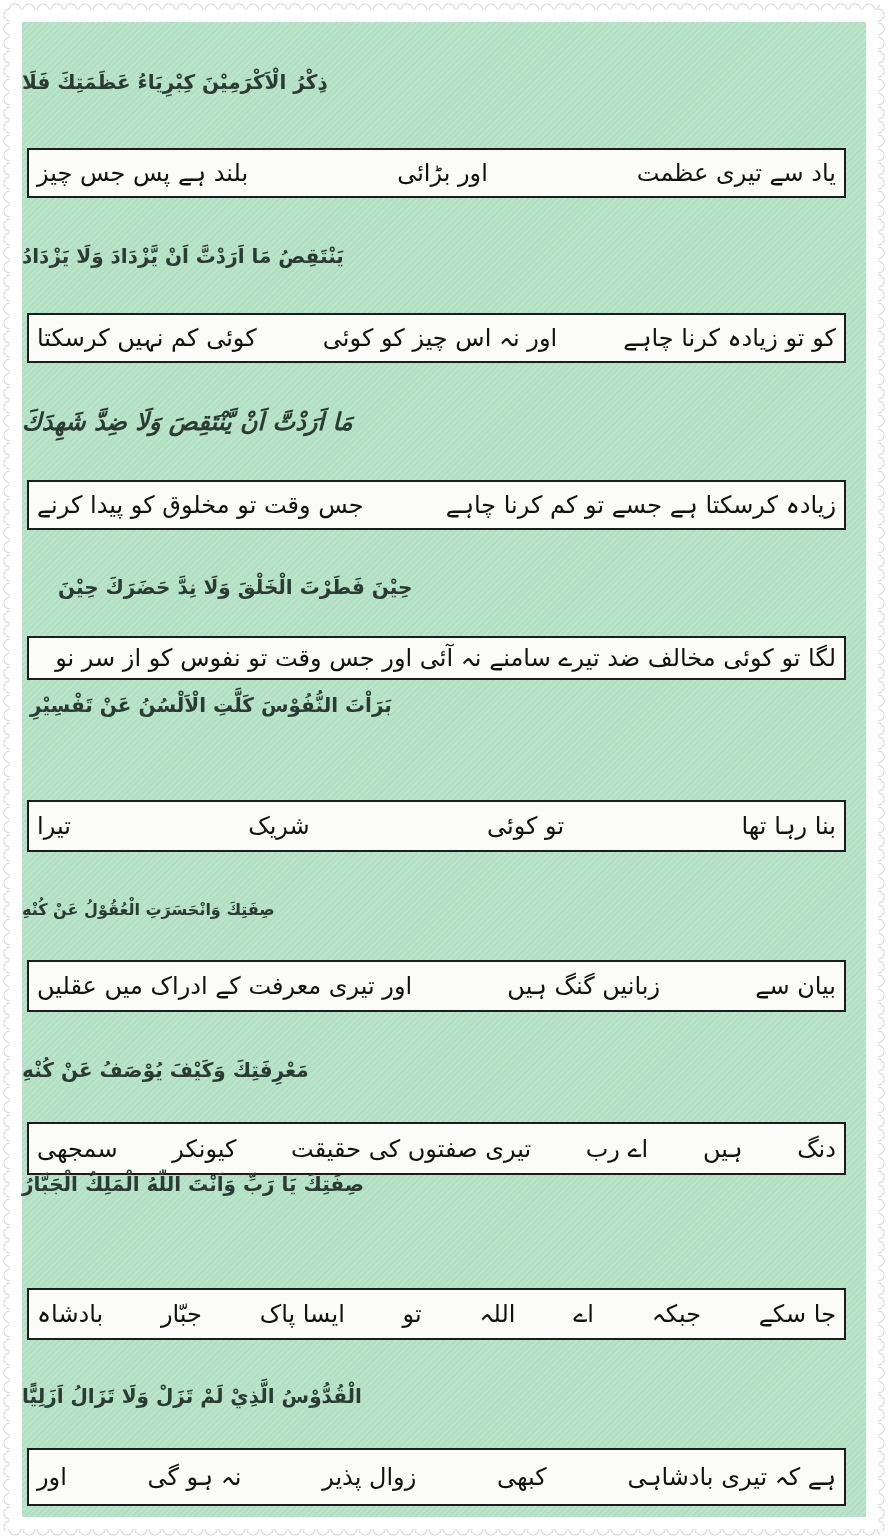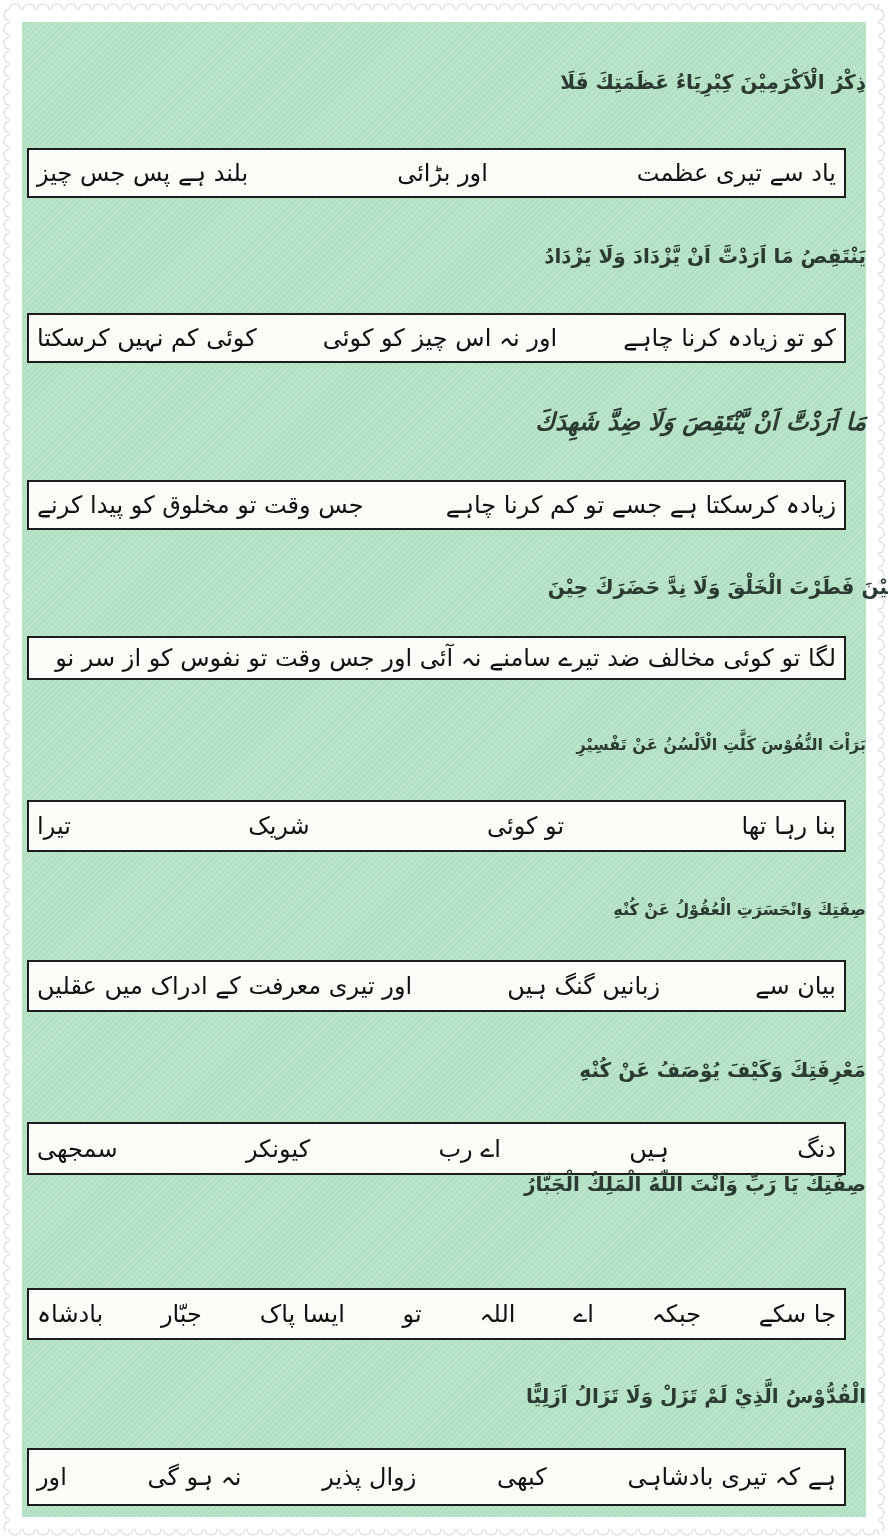--- a/index.html
+++ b/index.html
@@ -23,21 +23,21 @@
   .scallop-left { left: 2px; }
   .scallop-right { right: 2px; transform: scaleX(-1); }
 
   .panel {
     position: absolute; left: 22px; top: 22px; width: 844px; height: 1495px;
     background: #b5e3c6;
     background-image: repeating-linear-gradient(135deg, rgba(255,255,255,0.08) 0 2px, rgba(0,0,0,0.02) 2px 4px);
   }
   .arabic-line {
     position: absolute; left: 0; width: 844px;
-    direction: rtl; text-align: right; white-space: nowrap;
+    direction: rtl; text-align: left; white-space: nowrap;
     font-family: "DejaVu Sans", sans-serif; font-weight: bold;
     color: #2b3a32; font-size: 58px; line-height: 100px;
     letter-spacing: 0;
   }
   .urdu-box {
     position: absolute; left: 5px; width: 819px;
     background: #fbfcf7; border: 2px solid #1c1c1c;
     direction: rtl; display: flex; justify-content: space-between; align-items: center;
     padding: 0 8px; box-sizing: border-box;
     font-family: "DejaVu Sans", sans-serif; font-size: 24px; color: #111;
@@ -73,40 +73,41 @@
   <div class="urdu-box" style="top:458px;height:50px">
     <span>زیادہ کرسکتا ہے جسے تو کم کرنا چاہے</span>
     <span>جس وقت تو مخلوق کو پیدا کرنے</span>
   </div>
 
   <div class="arabic-line" style="top: 515px; font-size: 20px; margin-left: 36px;">حِيْنَ فَطَرْتَ الْخَلْقَ وَلَا نِدَّ حَضَرَكَ حِيْنَ</div>
   <div class="urdu-box" style="top:614px;height:44px">
     <span>لگا تو کوئی مخالف ضد تیرے سامنے نہ آئی اور جس وقت تو نفوس کو از سر نو</span>
   </div>
 
-  <div class="arabic-line" style="top: 673px; font-size: 16px;">بَرَاْتَ النُّفُوْسَ كَلَّتِ الْاَلْسُنُ عَنْ تَفْسِيْرِ</div>
+  <div class="arabic-line" style="top: 633px; font-size: 20px; margin-left: 8px;">بَرَاْتَ النُّفُوْسَ كَلَّتِ الْاَلْسُنُ عَنْ تَفْسِيْرِ</div>
   <div class="urdu-box" style="top:778px;height:52px">
     <span>بنا رہا تھا</span>
     <span>تو کوئی</span>
     <span>شریک</span>
     <span>تیرا</span>
   </div>
 
   <div class="arabic-line" style="top: 838px; font-size: 16px;">صِفَتِكَ وَانْحَسَرَتِ الْعُقُوْلُ عَنْ كُنْهِ</div>
   <div class="urdu-box" style="top:938px;height:52px">
     <span>بیان سے</span>
     <span>زبانیں گنگ ہیں</span>
     <span>اور تیری معرفت کے ادراک میں عقلیں</span>
   </div>
 
   <div class="arabic-line" style="top: 998px; font-size: 20px;">مَعْرِفَتِكَ وَكَيْفَ يُوْصَفُ عَنْ كُنْهِ</div>
   <div class="urdu-box" style="top:1100px;height:53px">
     <span>دنگ</span>
     <span>ہیں</span>
     <span>اے رب</span>
+    <span>تیری صفتوں کی حقیقت</span>
     <span>کیونکر</span>
     <span>سمجھی</span>
   </div>
 
   <div class="arabic-line" style="top: 1112px; font-size: 20px;">صِفَتِكَ يَا رَبِّ وَاَنْتَ اللّٰهُ الْمَلِكُ الْجَبَّارُ</div>
   <div class="urdu-box" style="top:1266px;height:52px">
     <span>جا سکے</span>
     <span>جبکہ</span>
     <span>اے</span>
     <span>اللہ</span>

